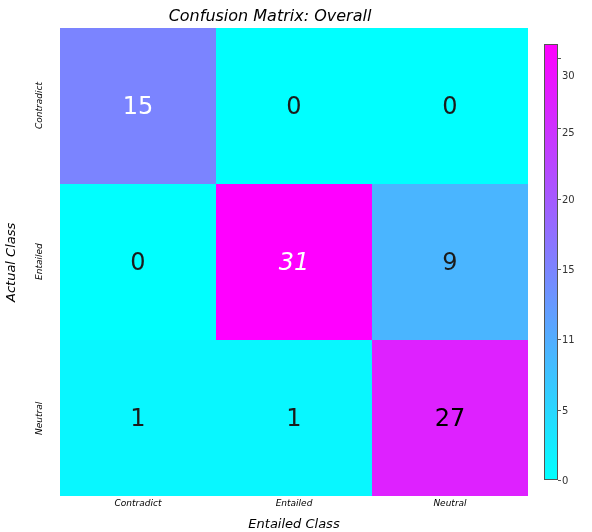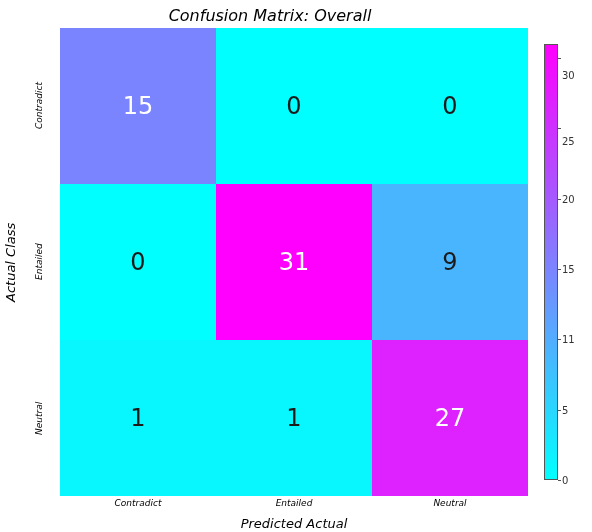--- a/index.html
+++ b/index.html
@@ -119,56 +119,56 @@
       <span style="color: rgb(27, 27, 27);">0</span>
     </div>
   <div class="cell" style="left: 312px; top: 0px; background: rgb(0, 255, 255);">
       <span style="color: rgb(27, 27, 27);">0</span>
     </div>
 
   <div class="cell" style="left: 0px; top: 156px; background: rgb(0, 255, 255);">
       <span style="color: rgb(27, 27, 27);">0</span>
     </div>
   <div class="cell" style="left: 156px; top: 156px; background: rgb(255, 0, 255);">
-      <span style="color: rgb(255, 255, 255);">31</span>
+      <span style="color: rgb(255, 255, 255); font-style: italic;">31</span>
     </div>
   <div class="cell" style="left: 312px; top: 156px; background: rgb(74, 181, 255);">
       <span style="color: rgb(27, 27, 27);">9</span>
     </div>
 
   <div class="cell" style="left: 0px; top: 312px; background: rgb(8, 247, 255);">
       <span style="color: rgb(27, 27, 27);">1</span>
     </div>
   <div class="cell" style="left: 156px; top: 312px; background: rgb(8, 247, 255);">
       <span style="color: rgb(27, 27, 27);">1</span>
     </div>
   <div class="cell" style="left: 312px; top: 312px; background: rgb(222, 33, 255);">
-      <span style="color: #ffffff;">27</span>
+      <span style="color: #000000;">27</span>
     </div>
 </div>
 
 <div class="ytick" style="top:28px">Contradict</div>
 <div class="ytick" style="top:184px">Entailed</div>
 <div class="ytick" style="top:340px">Neutral</div>
 
 <div class="xtick" style="left:60px">Contradict</div>
 <div class="xtick" style="left:216px">Entailed</div>
 <div class="xtick" style="left:372px">Neutral</div>
 
 <div class="ylabel">Actual Class</div>
-<div class="xlabel">Predicted Actual</div>
+<div class="xlabel">Entailed Class</div>
 
 <div class="colorbar" style="background: linear-gradient(rgb(255, 0, 255) 0%, rgb(210, 45, 255) 17.5%, rgb(166, 89, 255) 35%, rgb(128, 128, 255) 50%, rgb(89, 166, 255) 65%, rgb(45, 210, 255) 82.5%, rgb(0, 255, 255) 100%);"></div>
 
 <div class="cbline" style="top: 480px;"></div>
 <div class="cbtick" style="top: 480px;">0</div>
 <div class="cbline" style="top: 409.677px;"></div>
 <div class="cbtick" style="top: 409.677px;">5</div>
 <div class="cbline" style="top: 339.355px;"></div>
 <div class="cbtick" style="top: 339.355px;">11</div>
 <div class="cbline" style="top: 269.032px;"></div>
 <div class="cbtick" style="top: 269.032px;">15</div>
 <div class="cbline" style="top: 198.71px;"></div>
 <div class="cbtick" style="top: 198.71px;">20</div>
 <div class="cbline" style="top: 128.387px;"></div>
-<div class="cbtick" style="top: 141px;">25</div>
+<div class="cbtick" style="top: 132px;">25</div>
 <div class="cbline" style="top: 58.0645px;"></div>
 <div class="cbtick" style="top: 75px;">30</div>
 
 </body></html>

